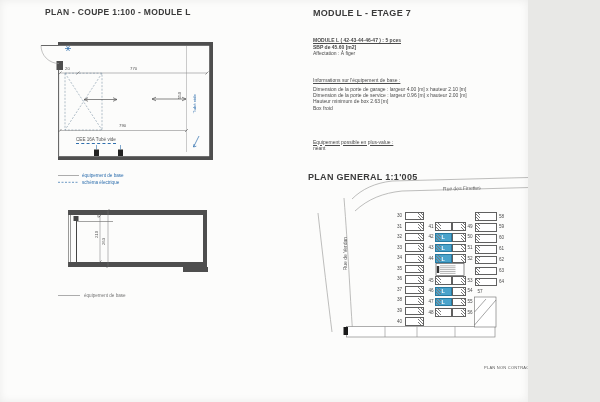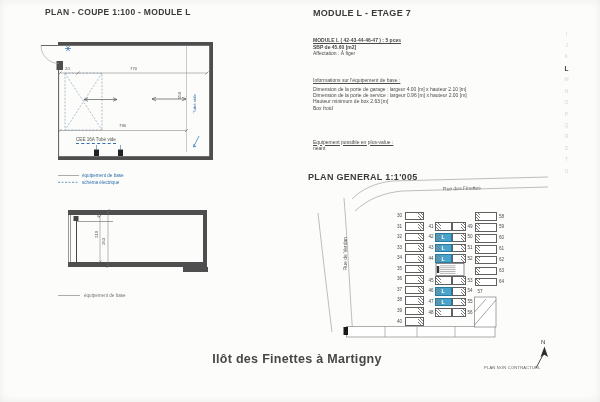--- a/index.html
+++ b/index.html
@@ -1,16 +1,16 @@
 <!DOCTYPE html>
 <html style="--hl: #4aa3cb; --ann: #2e6fae; --wall: #4e4e4e;"><head>
 <meta charset="utf-8">
 <style>
   html,body{margin:0;padding:0;background:#e8e8e6;}
-  .page{position:relative;width:600px;height:402px;background:#fcfcfb;overflow:hidden;
+  .page{position:relative;width:528px;height:402px;background:#fcfcfb;overflow:hidden;
         font-family:"Liberation Sans",sans-serif;color:#3d3d3d;
         box-shadow:inset 0 0 8px rgba(0,0,0,.07);}
   .abs{position:absolute;line-height:1.15;}
   .title-sm{font-size:8.5px;font-weight:bold;letter-spacing:.3px;color:#3b3b3b;}
   .info{font-size:5px;color:#4a4a4a;white-space:nowrap;}
   .u{text-decoration:underline;}
   .b{font-weight:bold;}
   .blue{color:var(--ann);}
   .dim{font-size:4.3px;color:#555;white-space:nowrap;}
   .rot{transform:rotate(-90deg);transform-origin:center;}
@@ -329,21 +329,20 @@
         <div class="hatch" style="left: 0px;"></div>
       </div>
       <div class="stall-num" style="left: 499px; top: 269px; width: 8px; text-align: left;">63</div>
       <div class="stall" style="left: 474.5px; top: 277.7px; width: 22px; height: 8.6px;">
         <div class="hatch" style="left: 0px;"></div>
       </div>
       <div class="stall-num" style="left: 499px; top: 279.9px; width: 8px; text-align: left;">64</div>
       <div class="stall-num" style="left: 477.5px; top: 290px; width: 8px; text-align: left;">57</div>
     </div>
 
-  <div class="abs main-title" style="left:97px;top:352px;width:400px">Ilôt des Finettes à Martigny</div>
   <div class="abs disclaimer" style="left:484px;top:366px">PLAN NON CONTRACTUEL</div>
   <div class="abs" style="left:541px;top:339px;font-size:6px;color:#333">N</div>
 
   <div class="abs" id="letters" style="left:562px;top:28.5px">
       <div class="idx">I</div>
       <div class="idx">J</div>
       <div class="idx">K</div>
       <div class="idx active">L</div>
       <div class="idx">M</div>
       <div class="idx">N</div>

